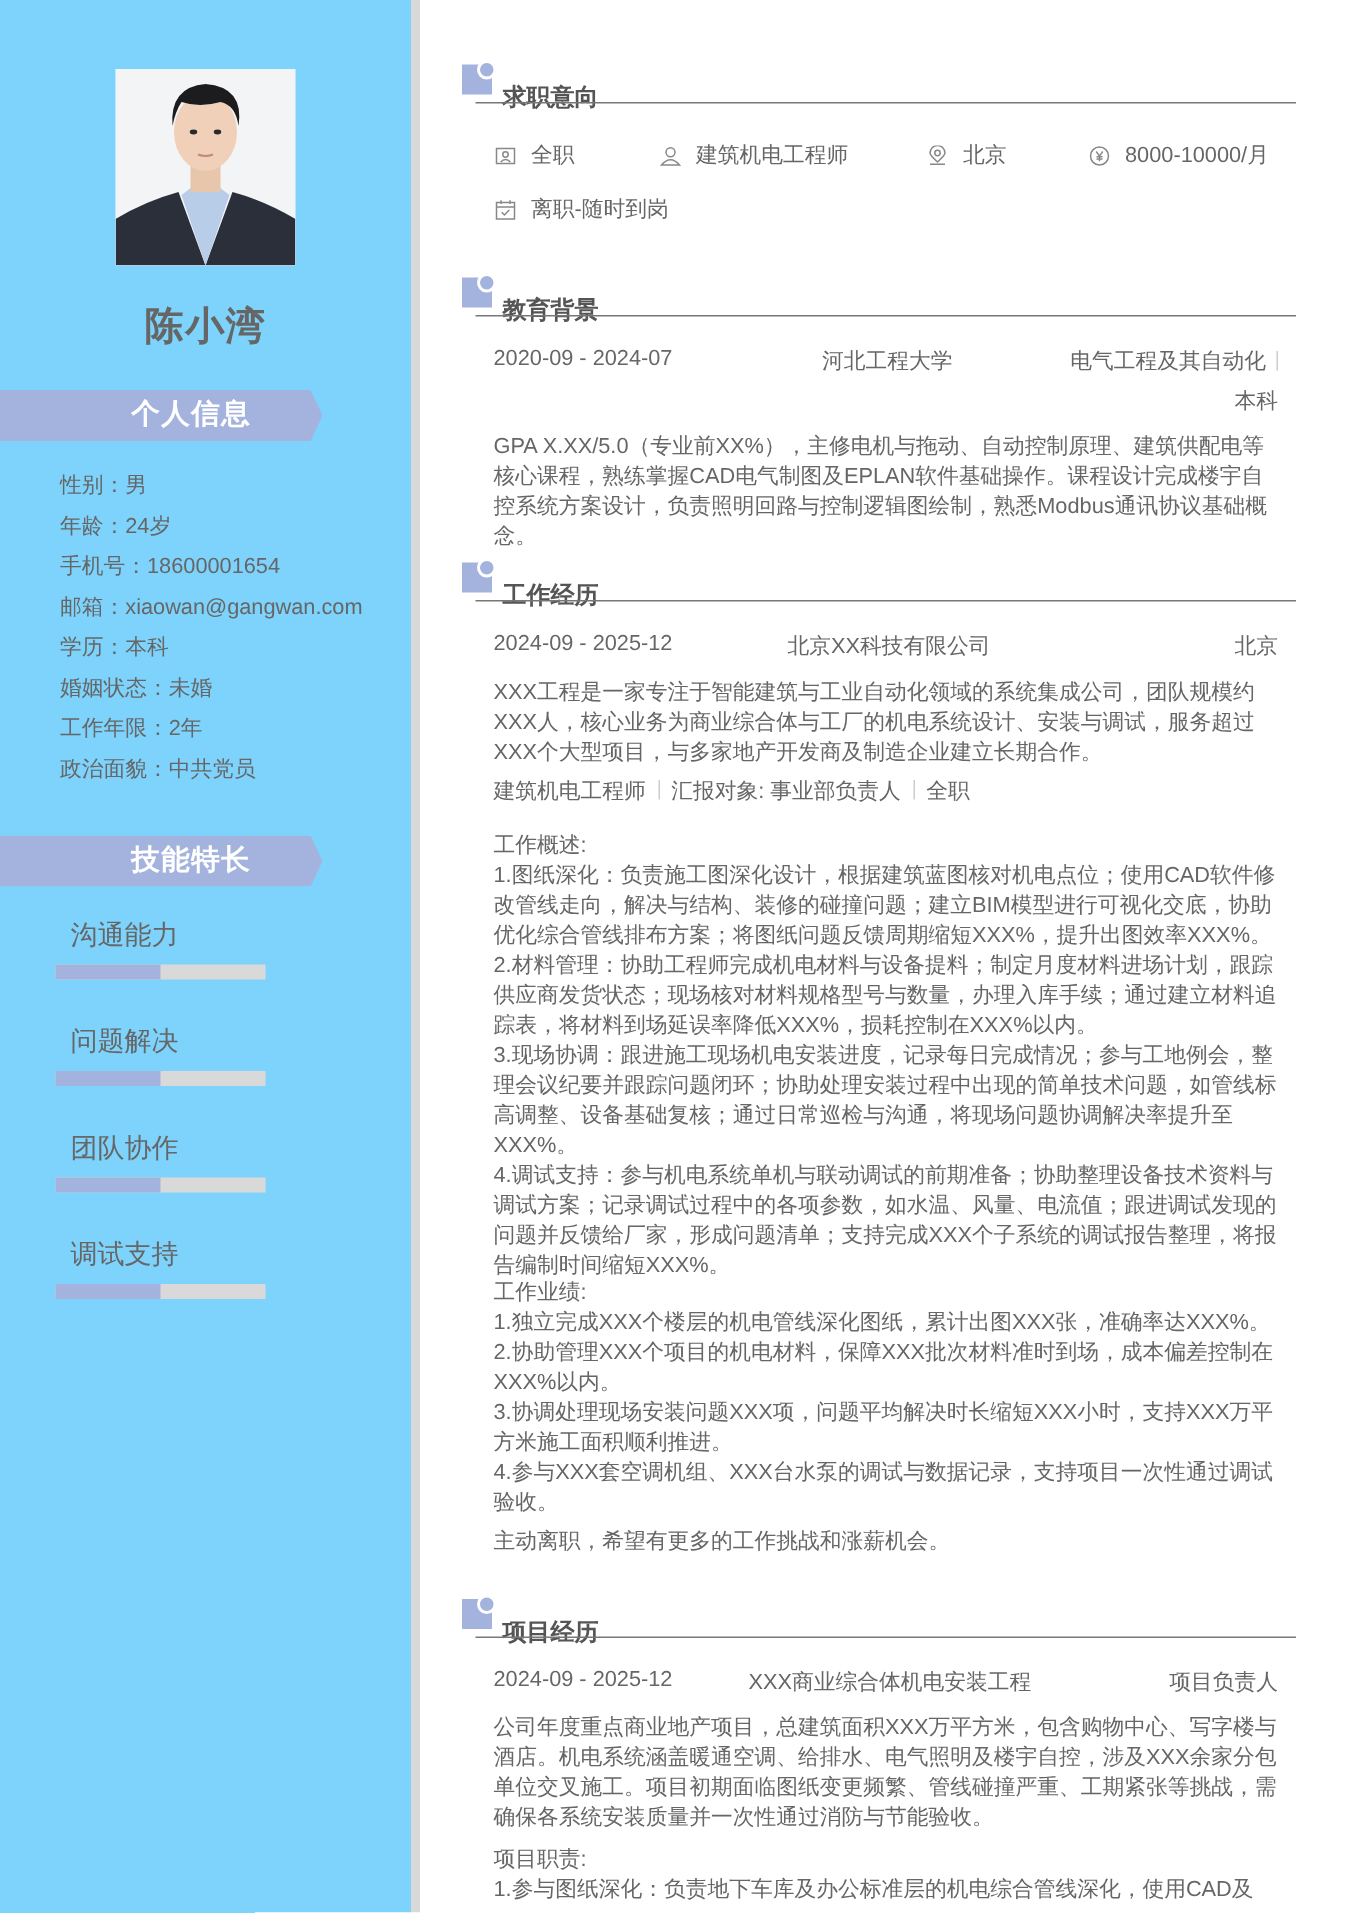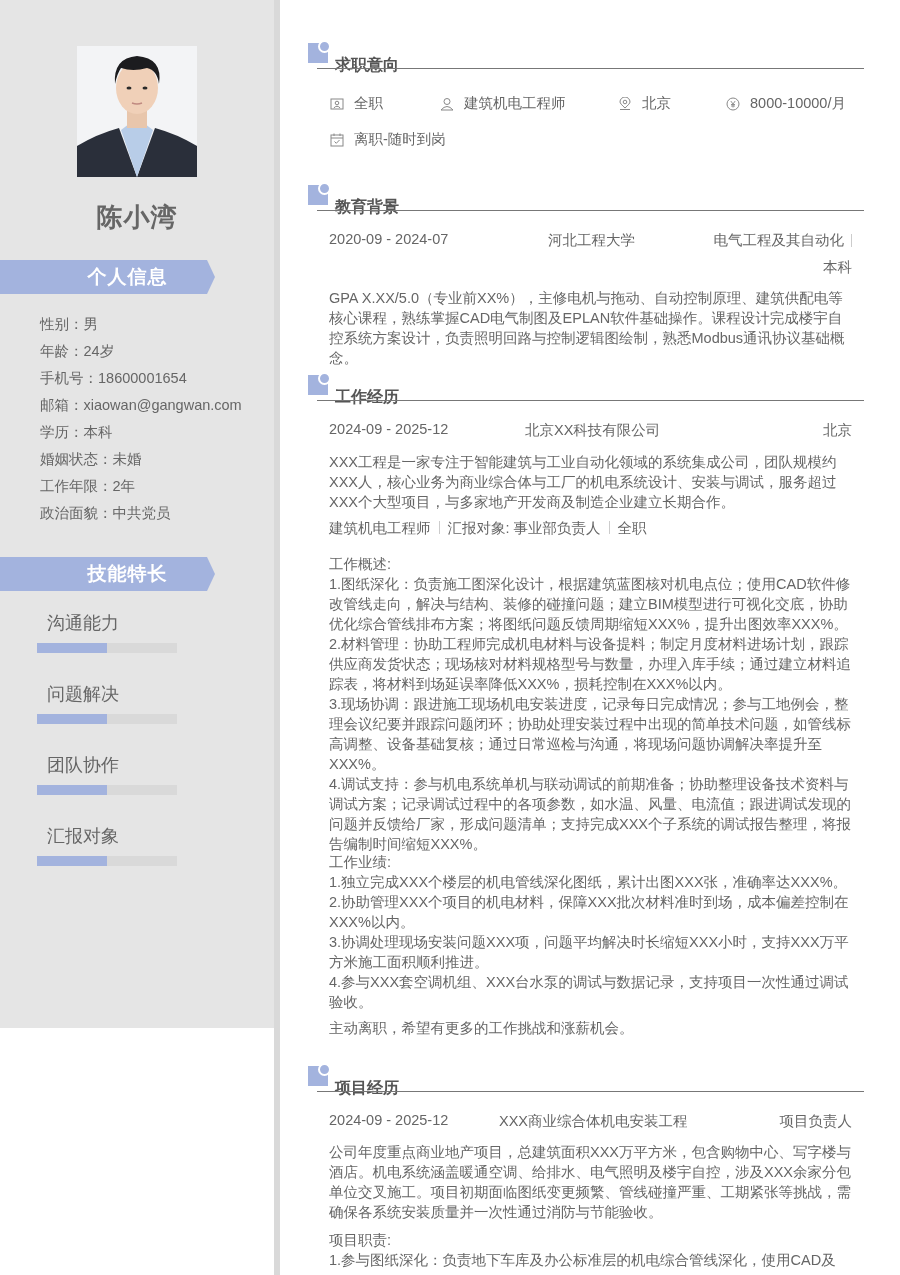--- a/index.html
+++ b/index.html
@@ -1,19 +1,19 @@
 <!DOCTYPE html>
 <html><head>
 <meta charset="utf-8">
 <style>
   * { box-sizing: border-box; margin: 0; padding: 0; }
   html, body { width: 900px; height: 1275px; overflow: hidden; background: #ffffff; }
   body { font-family: "Liberation Sans", "DejaVu Sans", sans-serif; color: #555; position: relative; }
 
-  .sidebar { position: absolute; left: 0; top: 0; width: 274px; height: 1028px; background: #e5e5e5; }
+  .sidebar { position: absolute; left: 0; top: 0; width: 274px; height: 1275px; background: #7dd3fc; }
   .divider-strip { position: absolute; left: 274px; top: 0; width: 6px; height: 1275px; background: #d9d9d9; }
 
   .photo { position: absolute; left: 77px; top: 46px; width: 120px; height: 131px; overflow: hidden; background: #f2f3f5; }
   .photo svg { width: 100%; height: 100%; display: block; }
 
   .name { position: absolute; left: 0; width: 274px; top: 200px; text-align: center; font-size: 26px; font-weight: bold; color: #666; letter-spacing: 1px; }
 
   .banner { position: absolute; left: 0; width: 215px; height: 34px; background: #a3b3de;
             clip-path: polygon(0 0, 207px 0, 215px 50%, 207px 100%, 0 100%); }
   .banner span { position: absolute; left: 0; width: 255px; top: 0; line-height: 34px; text-align: center; font-size: 19px; font-weight: bold; color: #fff; letter-spacing: 1px; }
@@ -95,21 +95,21 @@
   <div class="skill" style="top:682px;">问题解决</div>
   <div class="skill-bar" style="top:714px;">
       <div class="fill" style="width:50%;"></div>
     </div>
 
   <div class="skill" style="top:753px;">团队协作</div>
   <div class="skill-bar" style="top:785px;">
       <div class="fill" style="width:50%;"></div>
     </div>
 
-  <div class="skill" style="top:824px;">汇报对象</div>
+  <div class="skill" style="top:824px;">调试支持</div>
   <div class="skill-bar" style="top:856px;">
       <div class="fill" style="width:50%;"></div>
     </div>
 </aside>
 
 <div class="divider-strip"></div>
 
 <main class="main">
 
   <section class="sec" style="top:39px;">

